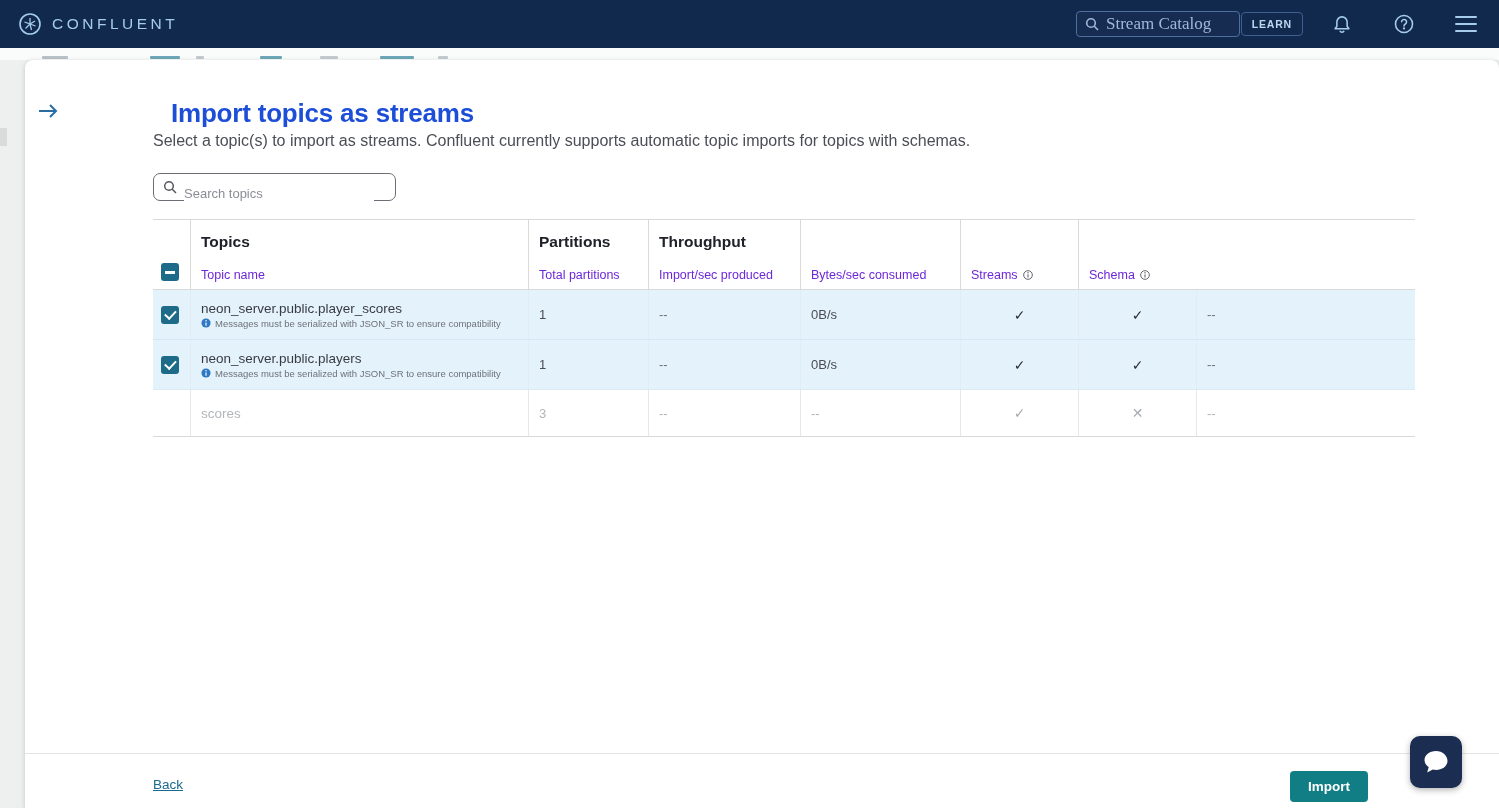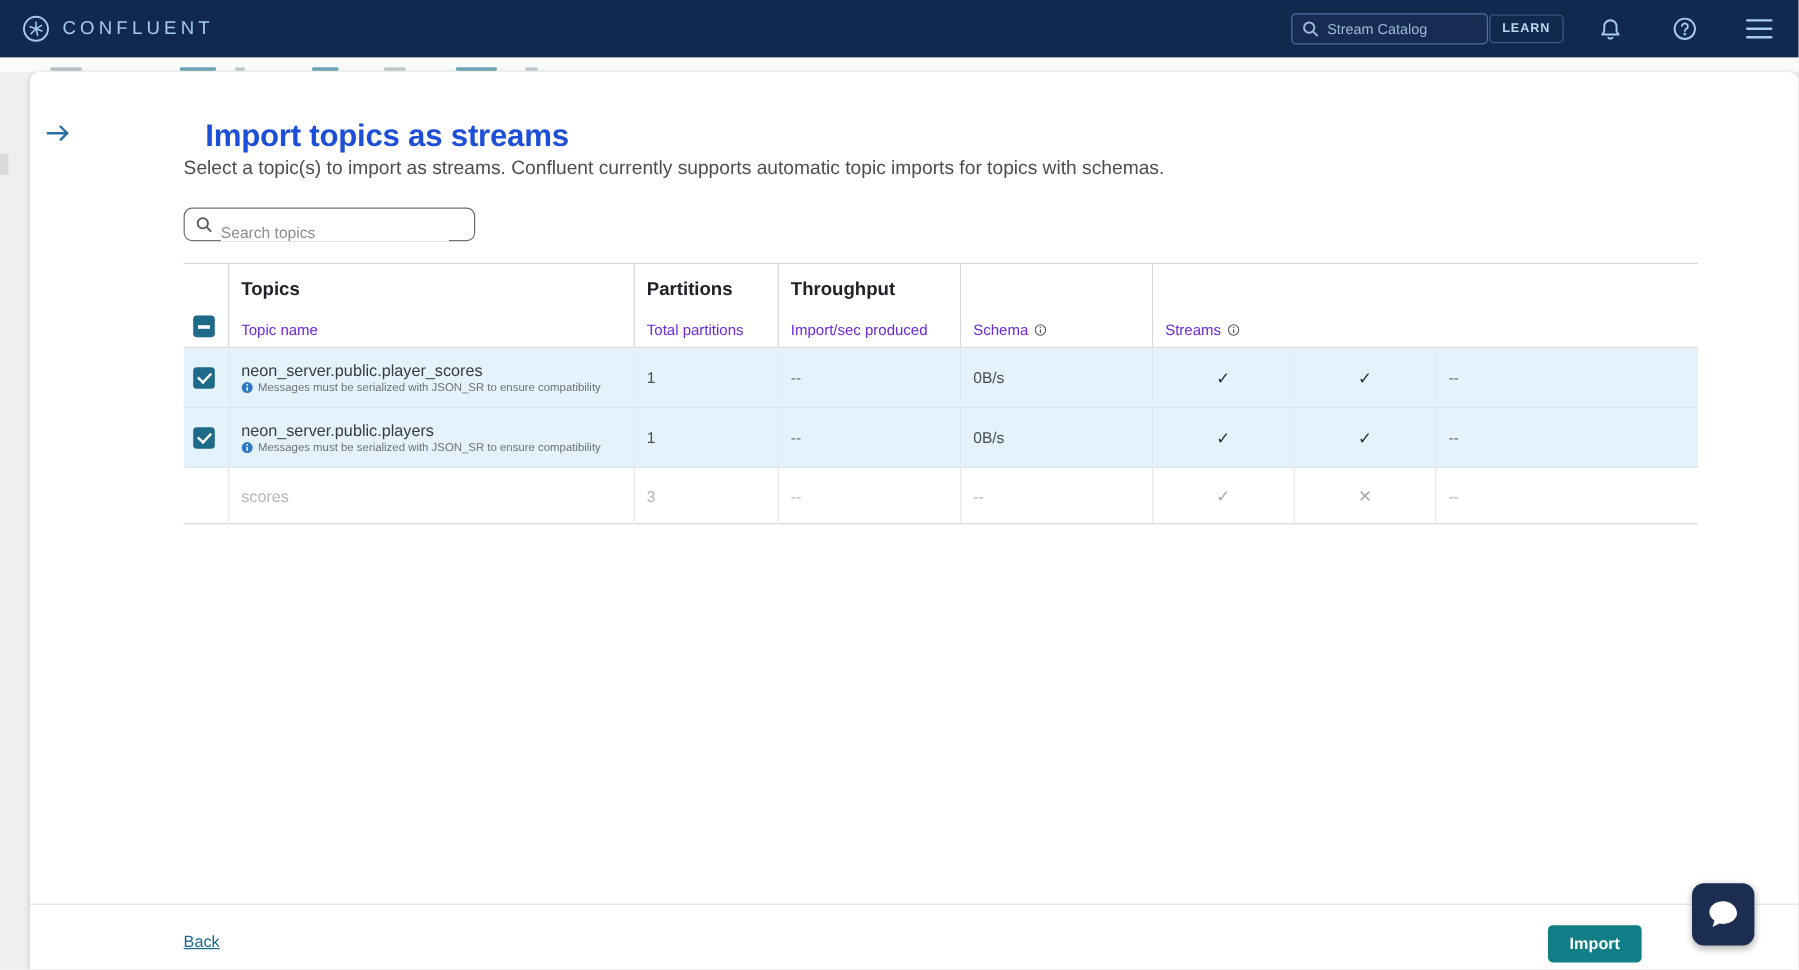--- a/index.html
+++ b/index.html
@@ -4,21 +4,21 @@
 <style>
   * { margin:0; padding:0; box-sizing:border-box; }
   body { font-family:"Liberation Sans", sans-serif; background:#eef0f0; }
   .page { position:relative; width:1499px; height:808px; overflow:hidden; background:#eef0f0; }
 
   
   .navbar { position:absolute; left:0; top:0; width:1499px; height:48px; background:#12294e; display:flex; align-items:center; }
   .brand { display:flex; align-items:center; gap:10px; margin-left:18px; }
   .brand-name { color:#a5cdeb; font-size:15.5px; font-weight:500; letter-spacing:3.5px; }
   .nav-search { position:absolute; right:259px; top:11px; width:164px; height:26px; border:1px solid #4e6f9e; border-radius:4px; display:flex; align-items:center; padding:0 8px; background:rgba(255,255,255,0.02); }
-  .nav-search input { border:none; outline:none; background:transparent; color:#d946ef; font-size:12px; width:120px; margin-left:7px; font-family:Liberation Sans, sans-serif; }
+  .nav-search input { border:none; outline:none; background:transparent; color:#d946ef; font-size:17px; width:120px; margin-left:7px; font-family:Liberation Serif, serif; }
   .nav-search input::placeholder { color:#9fb9d8; }
   .learn-btn { position:absolute; right:196px; top:12px; height:24px; padding:0 10px; border:1px solid #3e5f8e; border-radius:4px; background:transparent; color:#bcd7ee; font-size:10.5px; font-weight:700; letter-spacing:0.8px; display:flex; align-items:center; cursor:pointer; font-family:"Liberation Sans", sans-serif; }
   .nav-icon { position:absolute; top:13px; width:22px; height:22px; cursor:pointer; }
   .bell-icon { right:146px; }
   .help-icon { right:84px; }
   .burger-icon { right:22px; display:flex; flex-direction:column; justify-content:center; gap:5px; }
   .burger-icon span { display:block; width:22px; height:2px; background:#a5cdeb; border-radius:1px; }
 
   
   .breadcrumb-strip { position:absolute; left:0; top:48px; width:1499px; height:12px; background:#fafbfb; }
@@ -177,33 +177,37 @@
         <div class="hcol">
           <div class="group-label">Partitions</div>
           <div class="sub-label">Total partitions</div>
         </div>
         <div class="hcol">
           <div class="group-label">Throughput</div>
           <div class="sub-label">Import/sec produced</div>
         </div>
         <div class="hcol">
           <div class="group-label"></div>
+          <div class="sub-label">Bytes/sec consumed</div>
+        </div>
+        <div class="hcol">
+          <div class="group-label"></div>
           <div class="sub-label">
-            <span>Schema</span>
+            <span>Streams</span>
             <svg class="info-badge" viewBox="0 0 12 12">
               <circle cx="6" cy="6" r="5.2" fill="none" stroke="#55575e" stroke-width="1.1"></circle>
               <line x1="6" y1="5.2" x2="6" y2="9" stroke="#55575e" stroke-width="1.2"></line>
               <circle cx="6" cy="3.3" r="0.8" fill="#55575e"></circle>
             </svg>
           </div>
         </div>
         <div class="hcol">
           <div class="group-label"></div>
           <div class="sub-label">
-            <span>Streams</span>
+            <span>Schema</span>
             <svg class="info-badge" viewBox="0 0 12 12">
               <circle cx="6" cy="6" r="5.2" fill="none" stroke="#55575e" stroke-width="1.1"></circle>
               <line x1="6" y1="5.2" x2="6" y2="9" stroke="#55575e" stroke-width="1.2"></line>
               <circle cx="6" cy="3.3" r="0.8" fill="#55575e"></circle>
             </svg>
           </div>
         </div>
       </div>
 
       <div class="tgrid trow selected">

